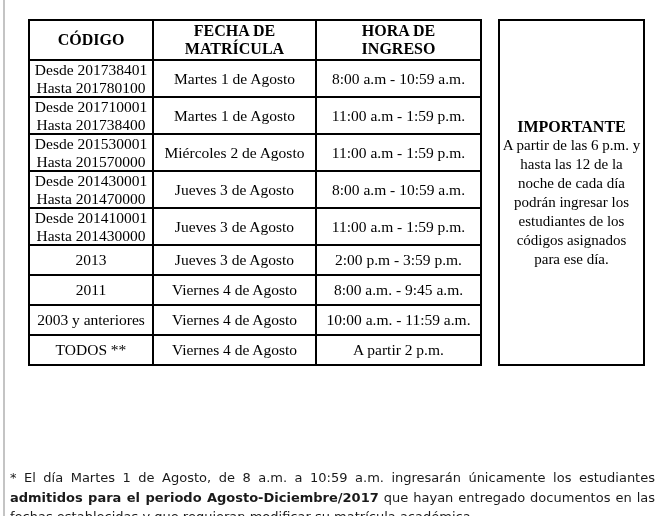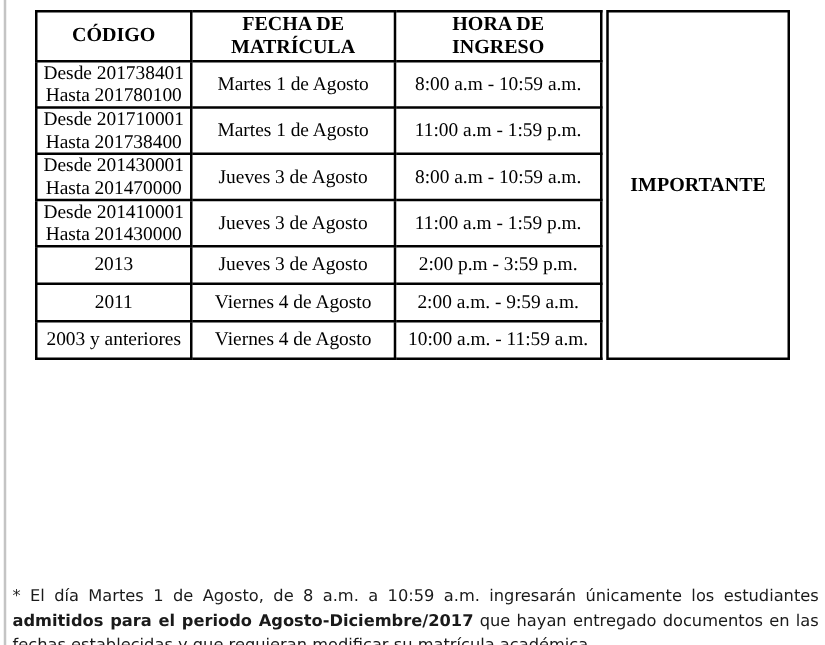--- a/index.html
+++ b/index.html
@@ -16,21 +16,21 @@
   .left-rule {
     position: absolute;
     left: 3px;
     top: 0;
     width: 2px;
     height: 516px;
     background: #c4c4c4;
   }
   .content {
     position: absolute;
-    top: 8px;
+    top: 19px;
     left: 28px;
     font-family: Liberation Serif, serif;
   }
   .table-wrap {
     display: flex;
     align-items: stretch;
   }
   table.schedule {
     border-collapse: collapse;
     table-layout: fixed;
@@ -52,21 +52,21 @@
     line-height: 18px;
     height: 40px;
   }
   table.schedule td {
     font-size: 15.5px;
     line-height: 17.5px;
     height: 30px;
   }
   .importante-box {
     width: 147px;
-    margin-left: 3px;
+    margin-left: 16px;
     border: 2px solid #000000;
     display: flex;
     flex-direction: column;
     justify-content: center;
     text-align: center;
     padding: 2px 2px;
   }
   .importante-title {
     font-weight: bold;
     font-size: 16px;
@@ -119,49 +119,61 @@
             <td>Martes 1 de Agosto</td>
             <td>8:00 a.m - 10:59 a.m.</td>
           </tr>
           <tr>
             <td>Desde 201710001
 Hasta 201738400</td>
             <td>Martes 1 de Agosto</td>
             <td>11:00 a.m - 1:59 p.m.</td>
           </tr>
           <tr>
+            <td>Desde 201530001
+Hasta 201570000</td>
+            <td>Miércoles 2 de Agosto</td>
+            <td>11:00 a.m - 1:59 p.m.</td>
+          </tr>
+          <tr>
             <td>Desde 201430001
 Hasta 201470000</td>
             <td>Jueves 3 de Agosto</td>
             <td>8:00 a.m - 10:59 a.m.</td>
           </tr>
           <tr>
             <td>Desde 201410001
 Hasta 201430000</td>
             <td>Jueves 3 de Agosto</td>
             <td>11:00 a.m - 1:59 p.m.</td>
           </tr>
           <tr>
             <td>2013</td>
             <td>Jueves 3 de Agosto</td>
             <td>2:00 p.m - 3:59 p.m.</td>
           </tr>
           <tr>
             <td>2011</td>
             <td>Viernes 4 de Agosto</td>
-            <td>2:00 a.m. - 9:59 a.m.</td>
+            <td>8:00 a.m. - 9:45 a.m.</td>
           </tr>
           <tr>
             <td>2003 y anteriores</td>
             <td>Viernes 4 de Agosto</td>
             <td>10:00 a.m. - 11:59 a.m.</td>
           </tr>
+          <tr>
+            <td>TODOS **</td>
+            <td>Viernes 4 de Agosto</td>
+            <td>A partir 2 p.m.</td>
+          </tr>
         </tbody>
     </table>
 
     <div class="importante-box">
       <div class="importante-title">IMPORTANTE</div>
+      <div class="importante-body">A partir de las 6 p.m. y hasta las 12 de la noche de cada día podrán ingresar los estudiantes de los códigos asignados para ese día.</div>
     </div>
 
   </div>
 </div>
 
 <p class="footnote"><span>* El día Martes 1 de Agosto, de 8 a.m. a 10:59 a.m. ingresarán únicamente los estudiantes </span><b>admitidos para el periodo Agosto-Diciembre/2017</b><span> que hayan entregado documentos en las fechas establecidas y que requieran modificar su matrícula académica.</span></p>
 
 </body></html>

